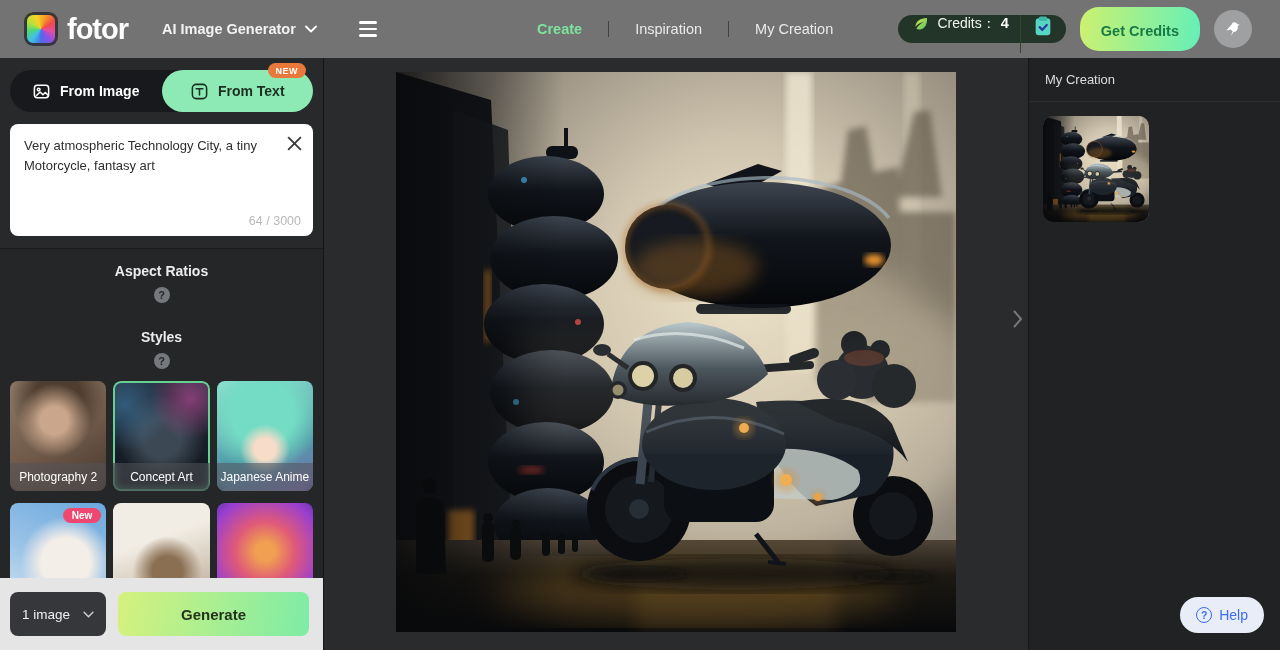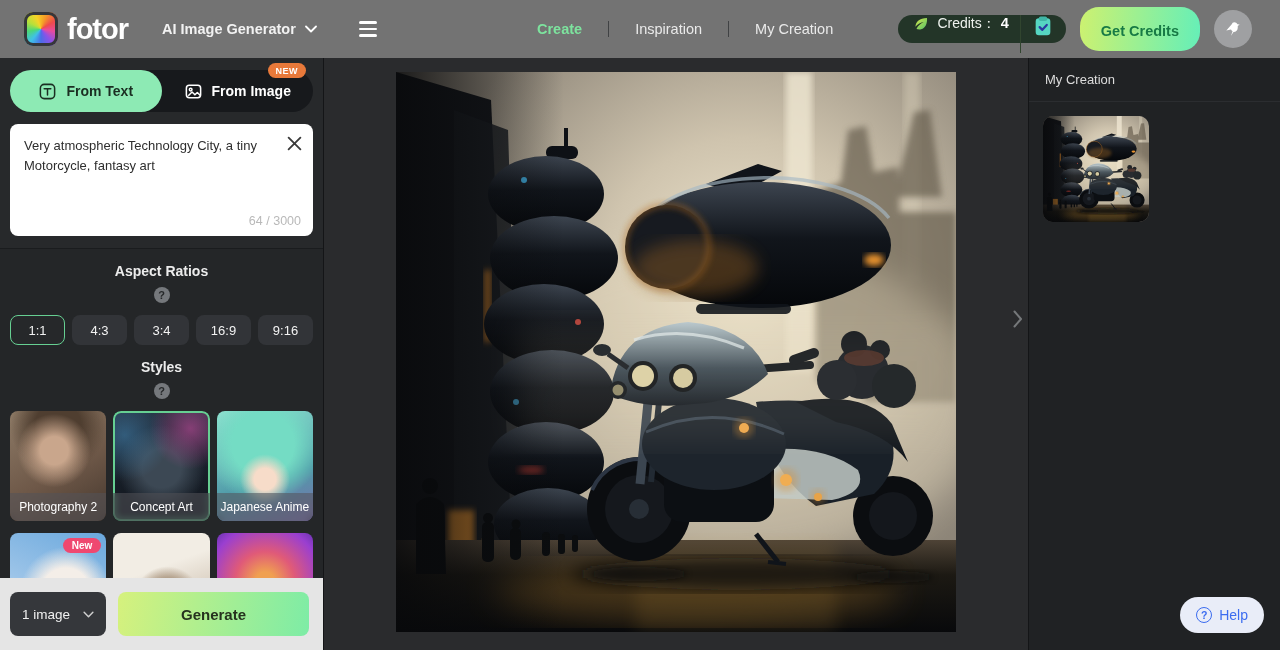--- a/index.html
+++ b/index.html
@@ -143,59 +143,52 @@
       </div>
     </div>
   </div>
 
   <div class="layout">
 
     <div class="sidebar">
       <div class="scroll-area">
         <div class="top-section">
           <div class="mode-tabs">
-            <div class="mode-tab active">
-              <svg width="19" height="19" viewBox="0 0 20 20" fill="none" stroke="#1b2e22" stroke-width="1.6">
-                <rect x="2.5" y="2.5" width="15" height="15" rx="4"></rect>
-                  <path d="M6.5 7.2h7M10 7.2v6.6" stroke-linecap="round"></path>
-              </svg>
-              <span>From Text</span>
-            </div>
             <div class="mode-tab">
               <svg width="19" height="19" viewBox="0 0 20 20" fill="none" stroke="#fff" stroke-width="1.6">
                 <rect x="2.5" y="3.5" width="15" height="13" rx="3"></rect>
                   <circle cx="7" cy="8" r="1.4"></circle>
                   <path d="M4.5 14.5l4-4 3 3 2.5-2.5 3.5 3.5" stroke-linejoin="round"></path>
               </svg>
               <span>From Image</span>
+            </div>
+            <div class="mode-tab active">
+              <svg width="19" height="19" viewBox="0 0 20 20" fill="none" stroke="#1b2e22" stroke-width="1.6">
+                <rect x="2.5" y="2.5" width="15" height="15" rx="4"></rect>
+                  <path d="M6.5 7.2h7M10 7.2v6.6" stroke-linecap="round"></path>
+              </svg>
+              <span>From Text</span>
             </div>
             <span class="badge-new">NEW</span>
           </div>
           <div class="prompt-wrap">
             <textarea class="prompt-input" spellcheck="false" style="">Very atmospheric Technology City, a tiny Motorcycle, fantasy art</textarea>
             <span class="prompt-close">
               <svg width="15" height="15" viewBox="0 0 14 14">
                   <path d="M1.5 1.5l11 11M12.5 1.5l-11 11" stroke="#3a3a3a" stroke-width="1.7" stroke-linecap="round"></path>
                 </svg>
             </span>
             <span class="prompt-counter">64 / 3000</span>
           </div>
         </div>
 
         <div class="section">
           <div class="section-title-row">
             <span class="section-title">Aspect Ratios</span>
             <span class="q-icon">?</span>
-          </div>
-          <div class="ratio-row">
-            <div class="ratio-btn selected">1:1</div>
-            <div class="ratio-btn">4:3</div>
-            <div class="ratio-btn">3:4</div>
-            <div class="ratio-btn">16:9</div>
-            <div class="ratio-btn">9:16</div>
           </div>
         </div>
 
         <div class="section">
           <div class="section-title-row">
             <span class="section-title">Styles</span>
             <span class="q-icon">?</span>
           </div>
           <div class="styles-grid">
             <div class="style-card thumb-0">

